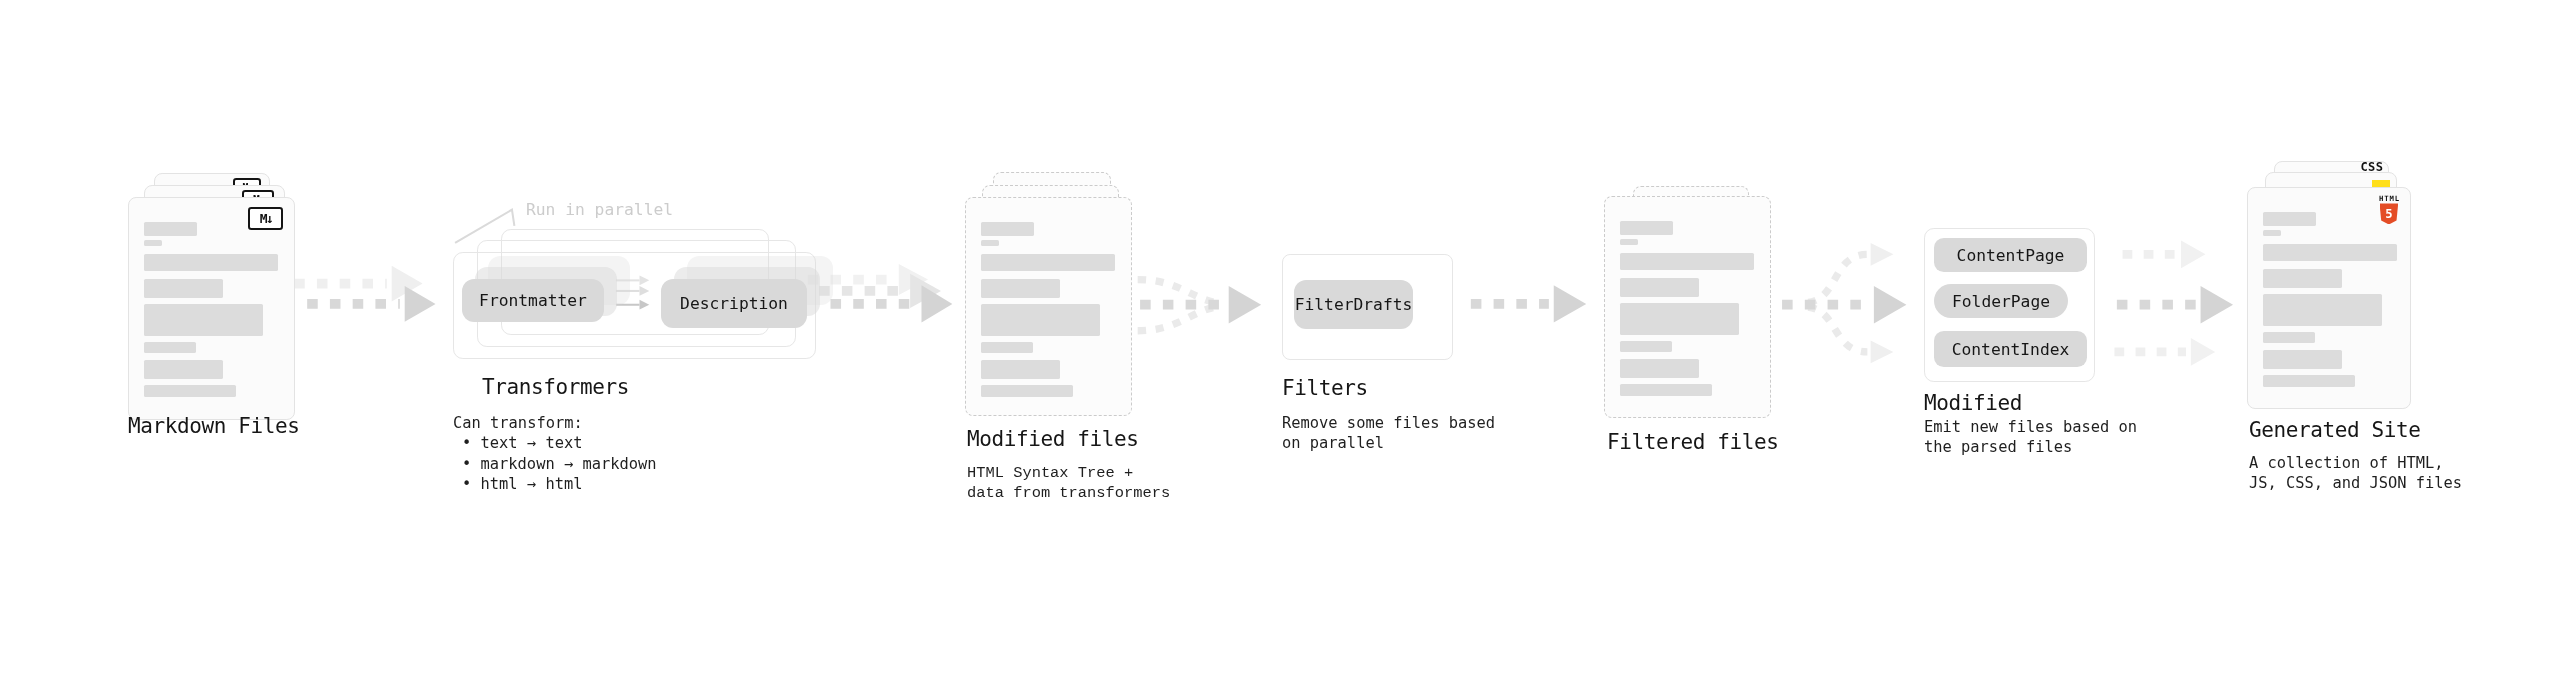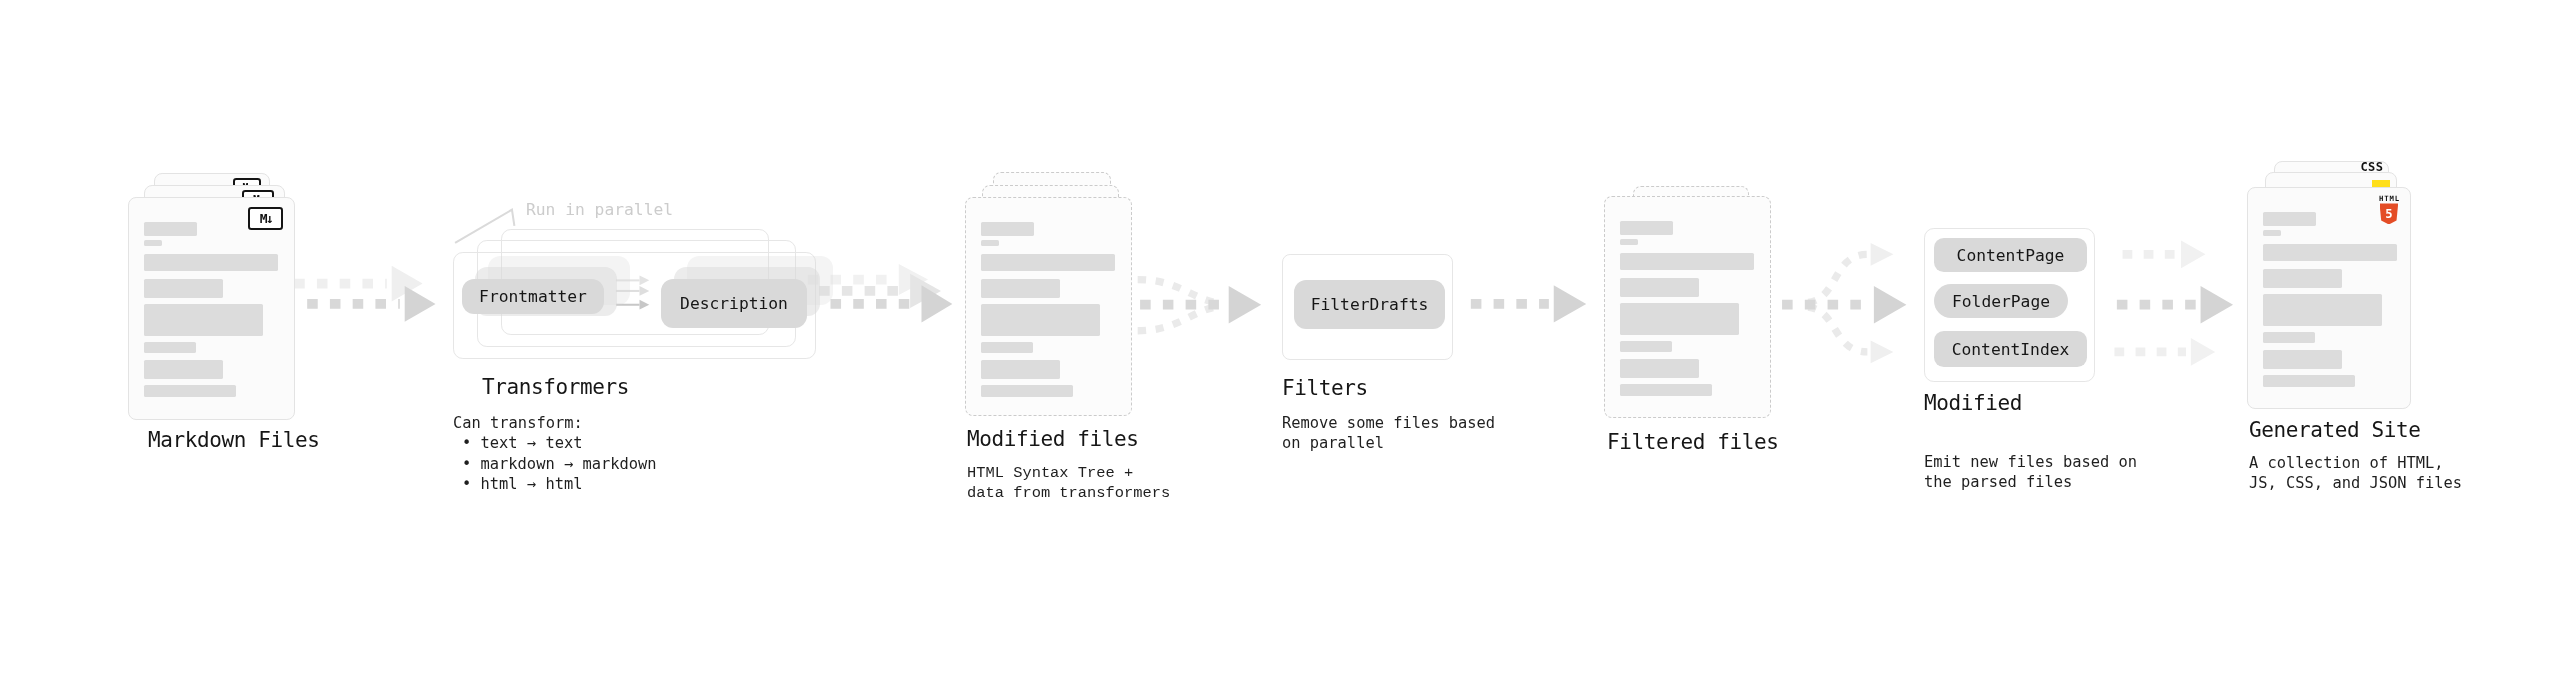--- a/index.html
+++ b/index.html
@@ -135,32 +135,32 @@
           <div class="bar" style="width: 53px; height: 14px; margin-top: 0px;"></div>
           <div class="bar" style="width: 18.7px; height: 5.7px; margin-top: 4.1px;"></div>
           <div class="bar" style="width: 134px; height: 16.3px; margin-top: 8.1px;"></div>
           <div class="bar" style="width: 79px; height: 19.5px; margin-top: 8.1px;"></div>
           <div class="bar" style="width: 119px; height: 32.5px; margin-top: 5.7px;"></div>
           <div class="bar" style="width: 52px; height: 10.6px; margin-top: 5.7px;"></div>
           <div class="bar" style="width: 79px; height: 19.5px; margin-top: 7.3px;"></div>
           <div class="bar" style="width: 92px; height: 12.2px; margin-top: 5.7px;"></div>
         </div>
     </div>
-    <div class="stage-title" style="left:128px;top:428px;margin-left:20px;">Markdown Files</div>
+    <div class="stage-title" style="left:128px;top:414px;">Markdown Files</div>
   </div>
 
   <div>
     <div class="callout-text" style="left:526px;top:200px;">Run in parallel</div>
     <div class="frame" style="left:501px;top:229px;width:268px;height:106px;"></div>
     <div class="frame" style="left:477px;top:240px;width:319px;height:107px;"></div>
     <div class="frame" style="left:453px;top:252px;width:363px;height:107px;"></div>
 
     <div class="pill ghost2" style="left:488px;top:256px;width:142px;height:49px;"></div>
     <div class="pill ghost1" style="left:475px;top:267px;width:142px;height:49px;"></div>
-    <div class="pill" style="left:462px;top:279px;width:142px;height:35px;">
+    <div class="pill" style="left:462px;top:279px;width:142px;height:43px;">
       <span>Frontmatter</span>
     </div>
 
     <div class="pill ghost2" style="left:687px;top:256px;width:146px;height:49px;"></div>
     <div class="pill ghost1" style="left:674px;top:267px;width:146px;height:49px;"></div>
     <div class="pill" style="left:661px;top:279px;width:146px;height:49px;">
       <span>Description</span>
     </div>
 
     <div class="stage-title" style="left:457px;top:375px;margin-left:25px;">Transformers</div>
@@ -189,21 +189,21 @@
     </div>
     <div class="stage-title" style="left:967px;top:427px;">Modified files</div>
     <div class="stage-desc" style="left:967px;top:463px;font-family:Liberation Mono, monospace;">
       <div>HTML Syntax Tree +</div>
       <div>data from transformers</div>
     </div>
   </div>
 
   <div>
     <div class="frame filled" style="left:1282px;top:254px;width:171px;height:106px;border-radius:8.1px;"></div>
-    <div class="pill" style="left:1294px;top:280px;width:151px;height:49px;">
+    <div class="pill" style="left:1294px;top:280px;width:119px;height:49px;">
       <span>FilterDrafts</span>
     </div>
     <div class="stage-title" style="left:1282px;top:376px;">Filters</div>
     <div class="stage-desc" style="left:1282px;top:413px;">
       <div>Remove some files based</div>
       <div>on parallel</div>
     </div>
   </div>
 
   <div>
@@ -228,21 +228,21 @@
     <div class="pill" style="left:1934px;top:238px;width:153px;height:34px;border-radius:9.8px;">
       <span>ContentPage</span>
     </div>
     <div class="pill" style="left:1934px;top:284px;width:134px;height:34px;border-radius:17px;">
       <span>FolderPage</span>
     </div>
     <div class="pill" style="left:1934px;top:331px;width:153px;height:36px;border-radius:9.8px;">
       <span>ContentIndex</span>
     </div>
     <div class="stage-title" style="left:1924px;top:391px;">Modified</div>
-    <div class="stage-desc" style="left:1924px;top:452px;">
+    <div class="stage-desc" style="left:1924px;top:417px;">
       <div>Emit new files based on</div>
       <div>the parsed files</div>
     </div>
   </div>
 
   <div>
     <div class="doc-card" style="left:2274px;top:161px;width:115px;height:57px;">
       <div class="css-badge">
         <span class="css-text">CSS</span>
         <span class="css-bar"></span>

